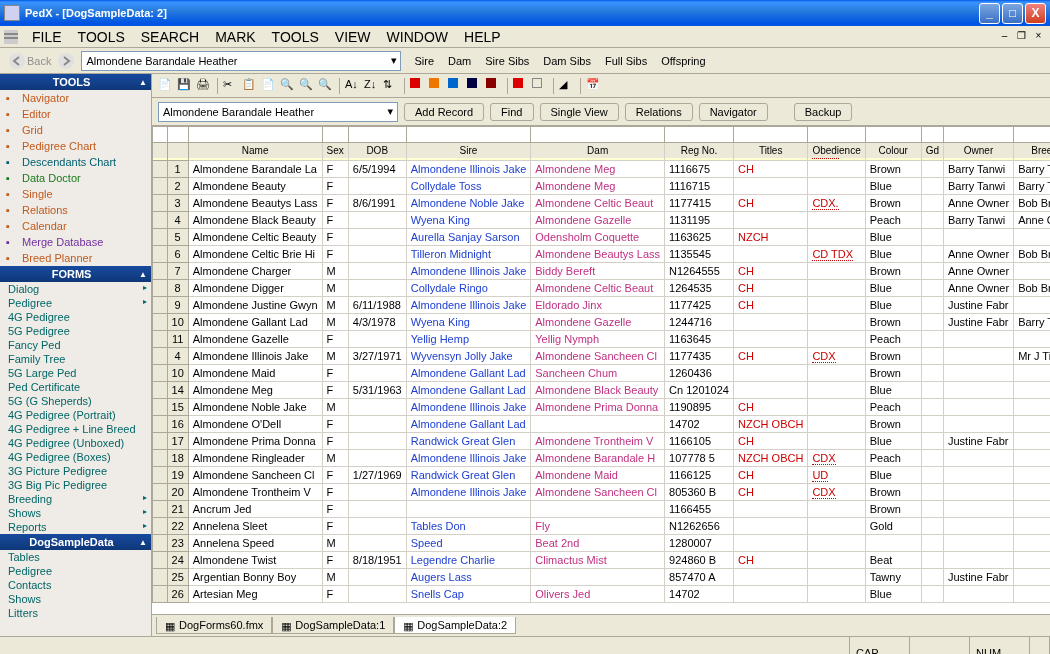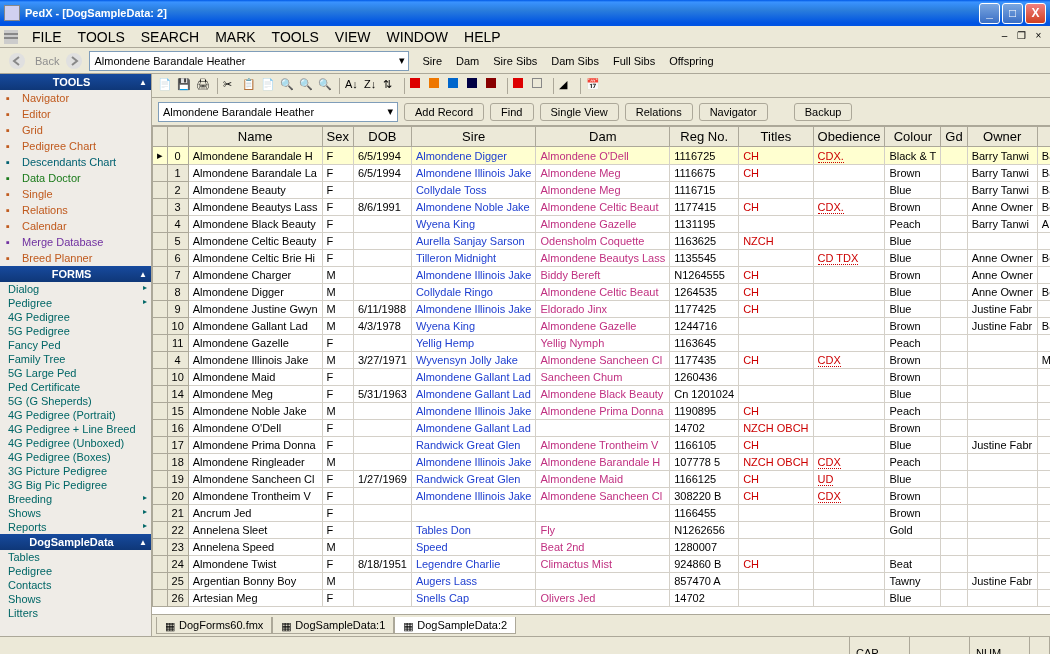--- a/index.html
+++ b/index.html
@@ -9,21 +9,21 @@
 .titlebar-text { flex: 1; }
 .win-btns { display: flex; gap: 2px; }
 .win-btn { width: 21px; height: 21px; background: linear-gradient(to bottom, #7ba7e0, #3a6fc5); border: 1px solid #fff; border-radius: 3px; color: white; text-align: center; font-weight: bold; font-size: 12px; line-height: 18px; cursor: pointer; }
 .win-btn.close { background: linear-gradient(to bottom, #f08080, #d04020); }
 .menubar { background: #ece9d8; height: 22px; display: flex; align-items: center; padding: 0 4px; border-bottom: 1px solid #aca899; }
 .menubar-icon { width: 14px; height: 14px; margin-right: 6px; }
 .menu-item { padding: 2px 8px; font-size: 14px; cursor: pointer; }
 .doc-controls { margin-left: auto; display: flex; gap: 2px; }
 .doc-btn { width: 15px; height: 13px; font-size: 10px; text-align: center; cursor: pointer; }
 .navbar { background: #ece9d8; height: 26px; display: flex; align-items: center; padding: 2px 8px; gap: 6px; border-bottom: 1px solid #aca899; }
-.nav-back { color: #8e8e8e; display: flex; align-items: center; gap: 9px; }
+.nav-back { color: #8e8e8e; display: flex; align-items: center; gap: 1px; }
 .nav-combo { width: 320px; height: 20px; border: 1px solid #7f9db9; background: white; padding: 0 4px; display: flex; align-items: center; }
 .nav-combo-arrow { margin-left: auto; }
 .nav-btn { padding: 2px 6px; cursor: pointer; border: 1px solid transparent; }
 .main-area { display: flex; height: calc(100vh - 26px - 22px - 26px - 18px); }
 .sidebar { width: 152px; background: #efece7; border-right: 1px solid #aca899; overflow-y: auto; }
 .side-header { background: linear-gradient(to bottom, #174a9e, #0f3778); color: white; font-weight: bold; text-align: center; padding: 2px 4px; font-size: 11px; display: flex; align-items: center; }
 .side-header-text { flex: 1; }
 .side-arrow { font-size: 8px; }
 .side-item { padding: 2px 4px 2px 6px; display: flex; align-items: center; gap: 4px; cursor: pointer; font-size: 11px; }
 .side-icon { width: 12px; height: 12px; display: inline-block; }
@@ -36,21 +36,21 @@
 .content { flex: 1; display: flex; flex-direction: column; background: white; overflow: hidden; }
 .toolbar-row { background: #ece9d8; height: 24px; display: flex; align-items: center; padding: 2px 6px; gap: 3px; border-bottom: 1px solid #aca899; }
 .tb-icon { width: 16px; height: 16px; display: inline-block; cursor: pointer; }
 .tb-sep { width: 1px; height: 16px; background: #aca899; margin: 0 2px; }
 .sq { width: 10px; height: 10px; display: inline-block; }
 .record-bar { background: #ece9d8; height: 28px; display: flex; align-items: center; padding: 2px 6px; gap: 6px; border-bottom: 1px solid #aca899; }
 .record-combo { width: 240px; height: 20px; border: 1px solid #7f9db9; background: white; padding: 0 4px; display: flex; align-items: center; }
 .btn { background: #ece9d8; border: 1px solid #aca899; border-radius: 3px; padding: 2px 10px; cursor: pointer; font-size: 11px; }
 .grid-wrap { flex: 1; overflow: auto; background: white; }
 table { border-collapse: collapse; width: 100%; }
-th { background: #ece9d8; border: 1px solid #aca899; padding: 2px 4px; font-weight: normal; font-size: 13px; position: sticky; top: 0; white-space: nowrap; }
+th { background: #ece9d8; border: 1px solid #aca899; padding: 2px 4px; font-weight: normal; font-size: 10px; position: sticky; top: 16px; white-space: nowrap; }
 td { border: 1px solid #d4d0c8; padding: 2px 4px; font-size: 11px; white-space: nowrap; overflow: hidden; height: 17px; }
 td.rowhead { background: #ece9d8; text-align: center; border: 1px solid #aca899; }
 tr.selected td { background: #ffffd0; }
 .sire-link { color: #2040d0; }
 .dam-link { color: #c03080; }
 .title-red { color: #cc0000; }
 .obed-red { color: #cc0000; border-bottom: 1px dotted #cc0000; }
 .bottom-tabs { background: #ece9d8; height: 22px; display: flex; align-items: center; padding: 0 4px; border-top: 1px solid #aca899; gap: 0; }
 .btab { border: 1px solid #aca899; border-top: none; padding: 2px 8px; background: #ece9d8; font-size: 11px; cursor: pointer; display: flex; gap: 3px; align-items: center; }
 .btab.active { background: white; }
@@ -641,21 +641,21 @@
               <td></td>
             </tr>
             <tr>
               <td class="rowhead" style="width: 14px;"></td>
               <td class="rowhead">20</td>
               <td>Almondene Trontheim V</td>
               <td>F</td>
               <td></td>
               <td class="sire-link">Almondene Illinois Jake</td>
               <td class="dam-link">Almondene Sancheen Cl</td>
-              <td>308220 B</td>
+              <td>805360 B</td>
               <td class="title-red">CH</td>
               <td><span class="obed-red">CDX</span></td>
               <td>Brown</td>
               <td></td>
               <td></td>
               <td></td>
             </tr>
             <tr>
               <td class="rowhead" style="width: 14px;"></td>
               <td class="rowhead">21</td>

